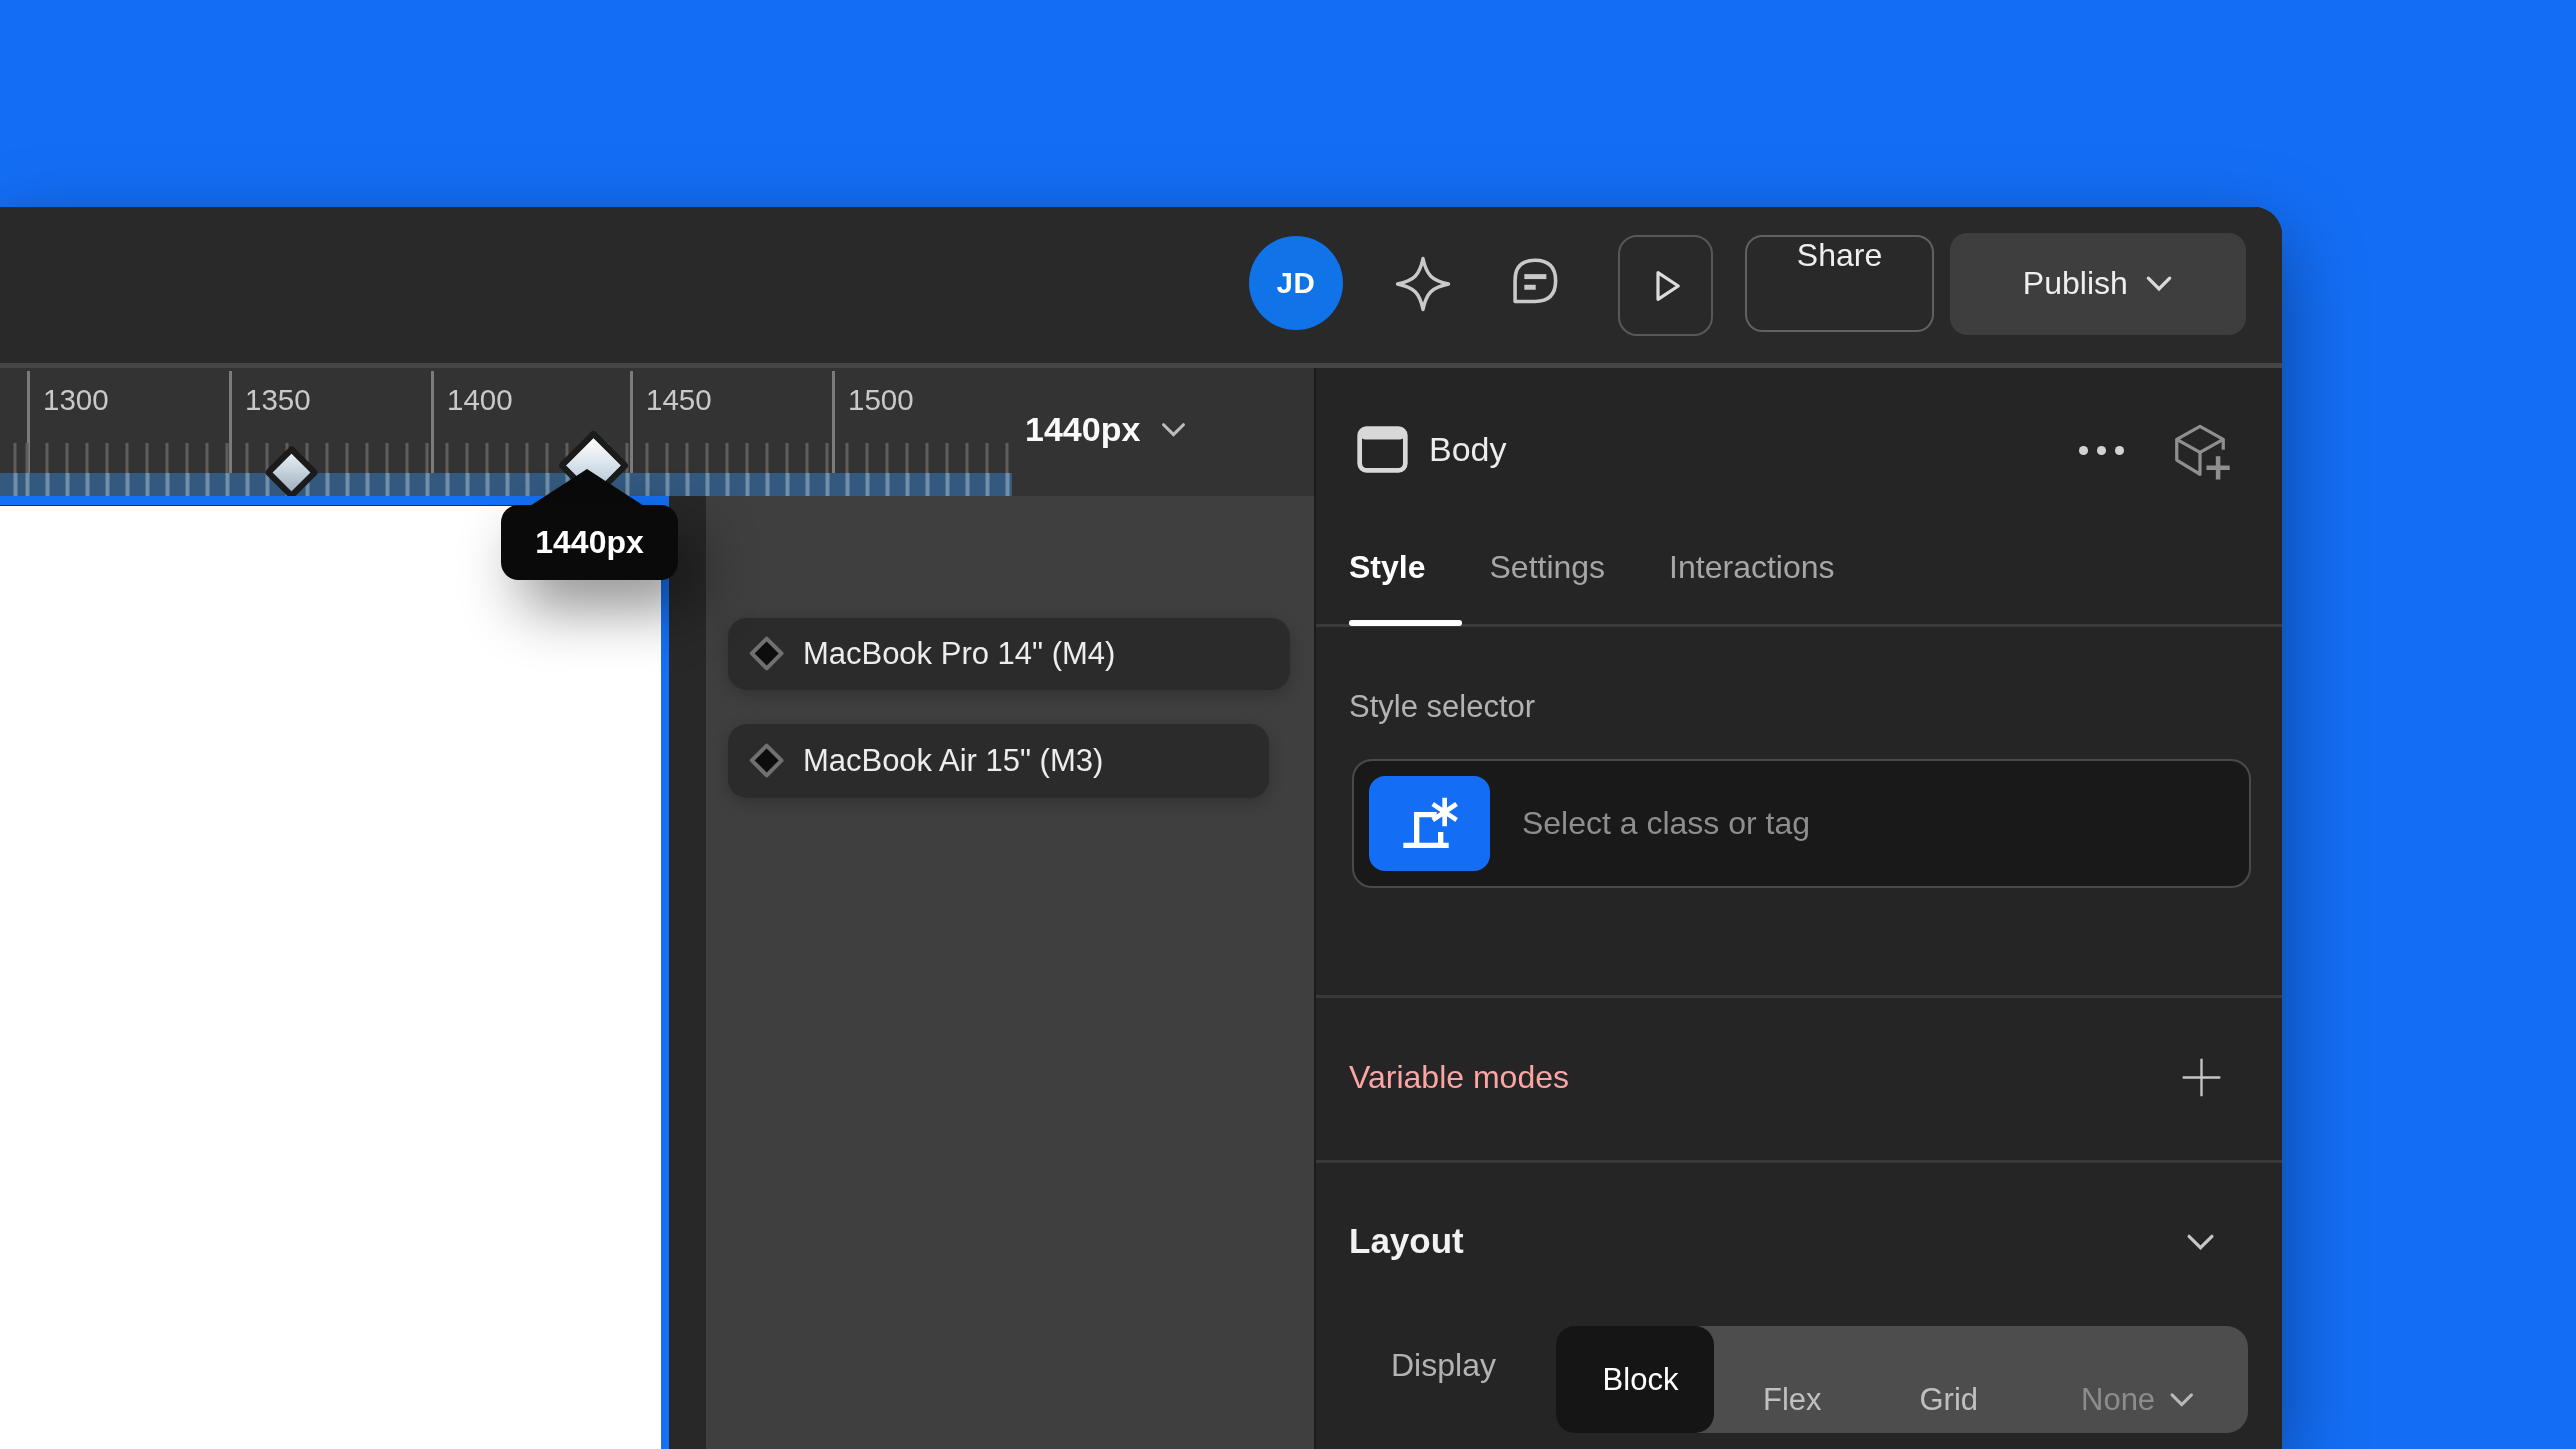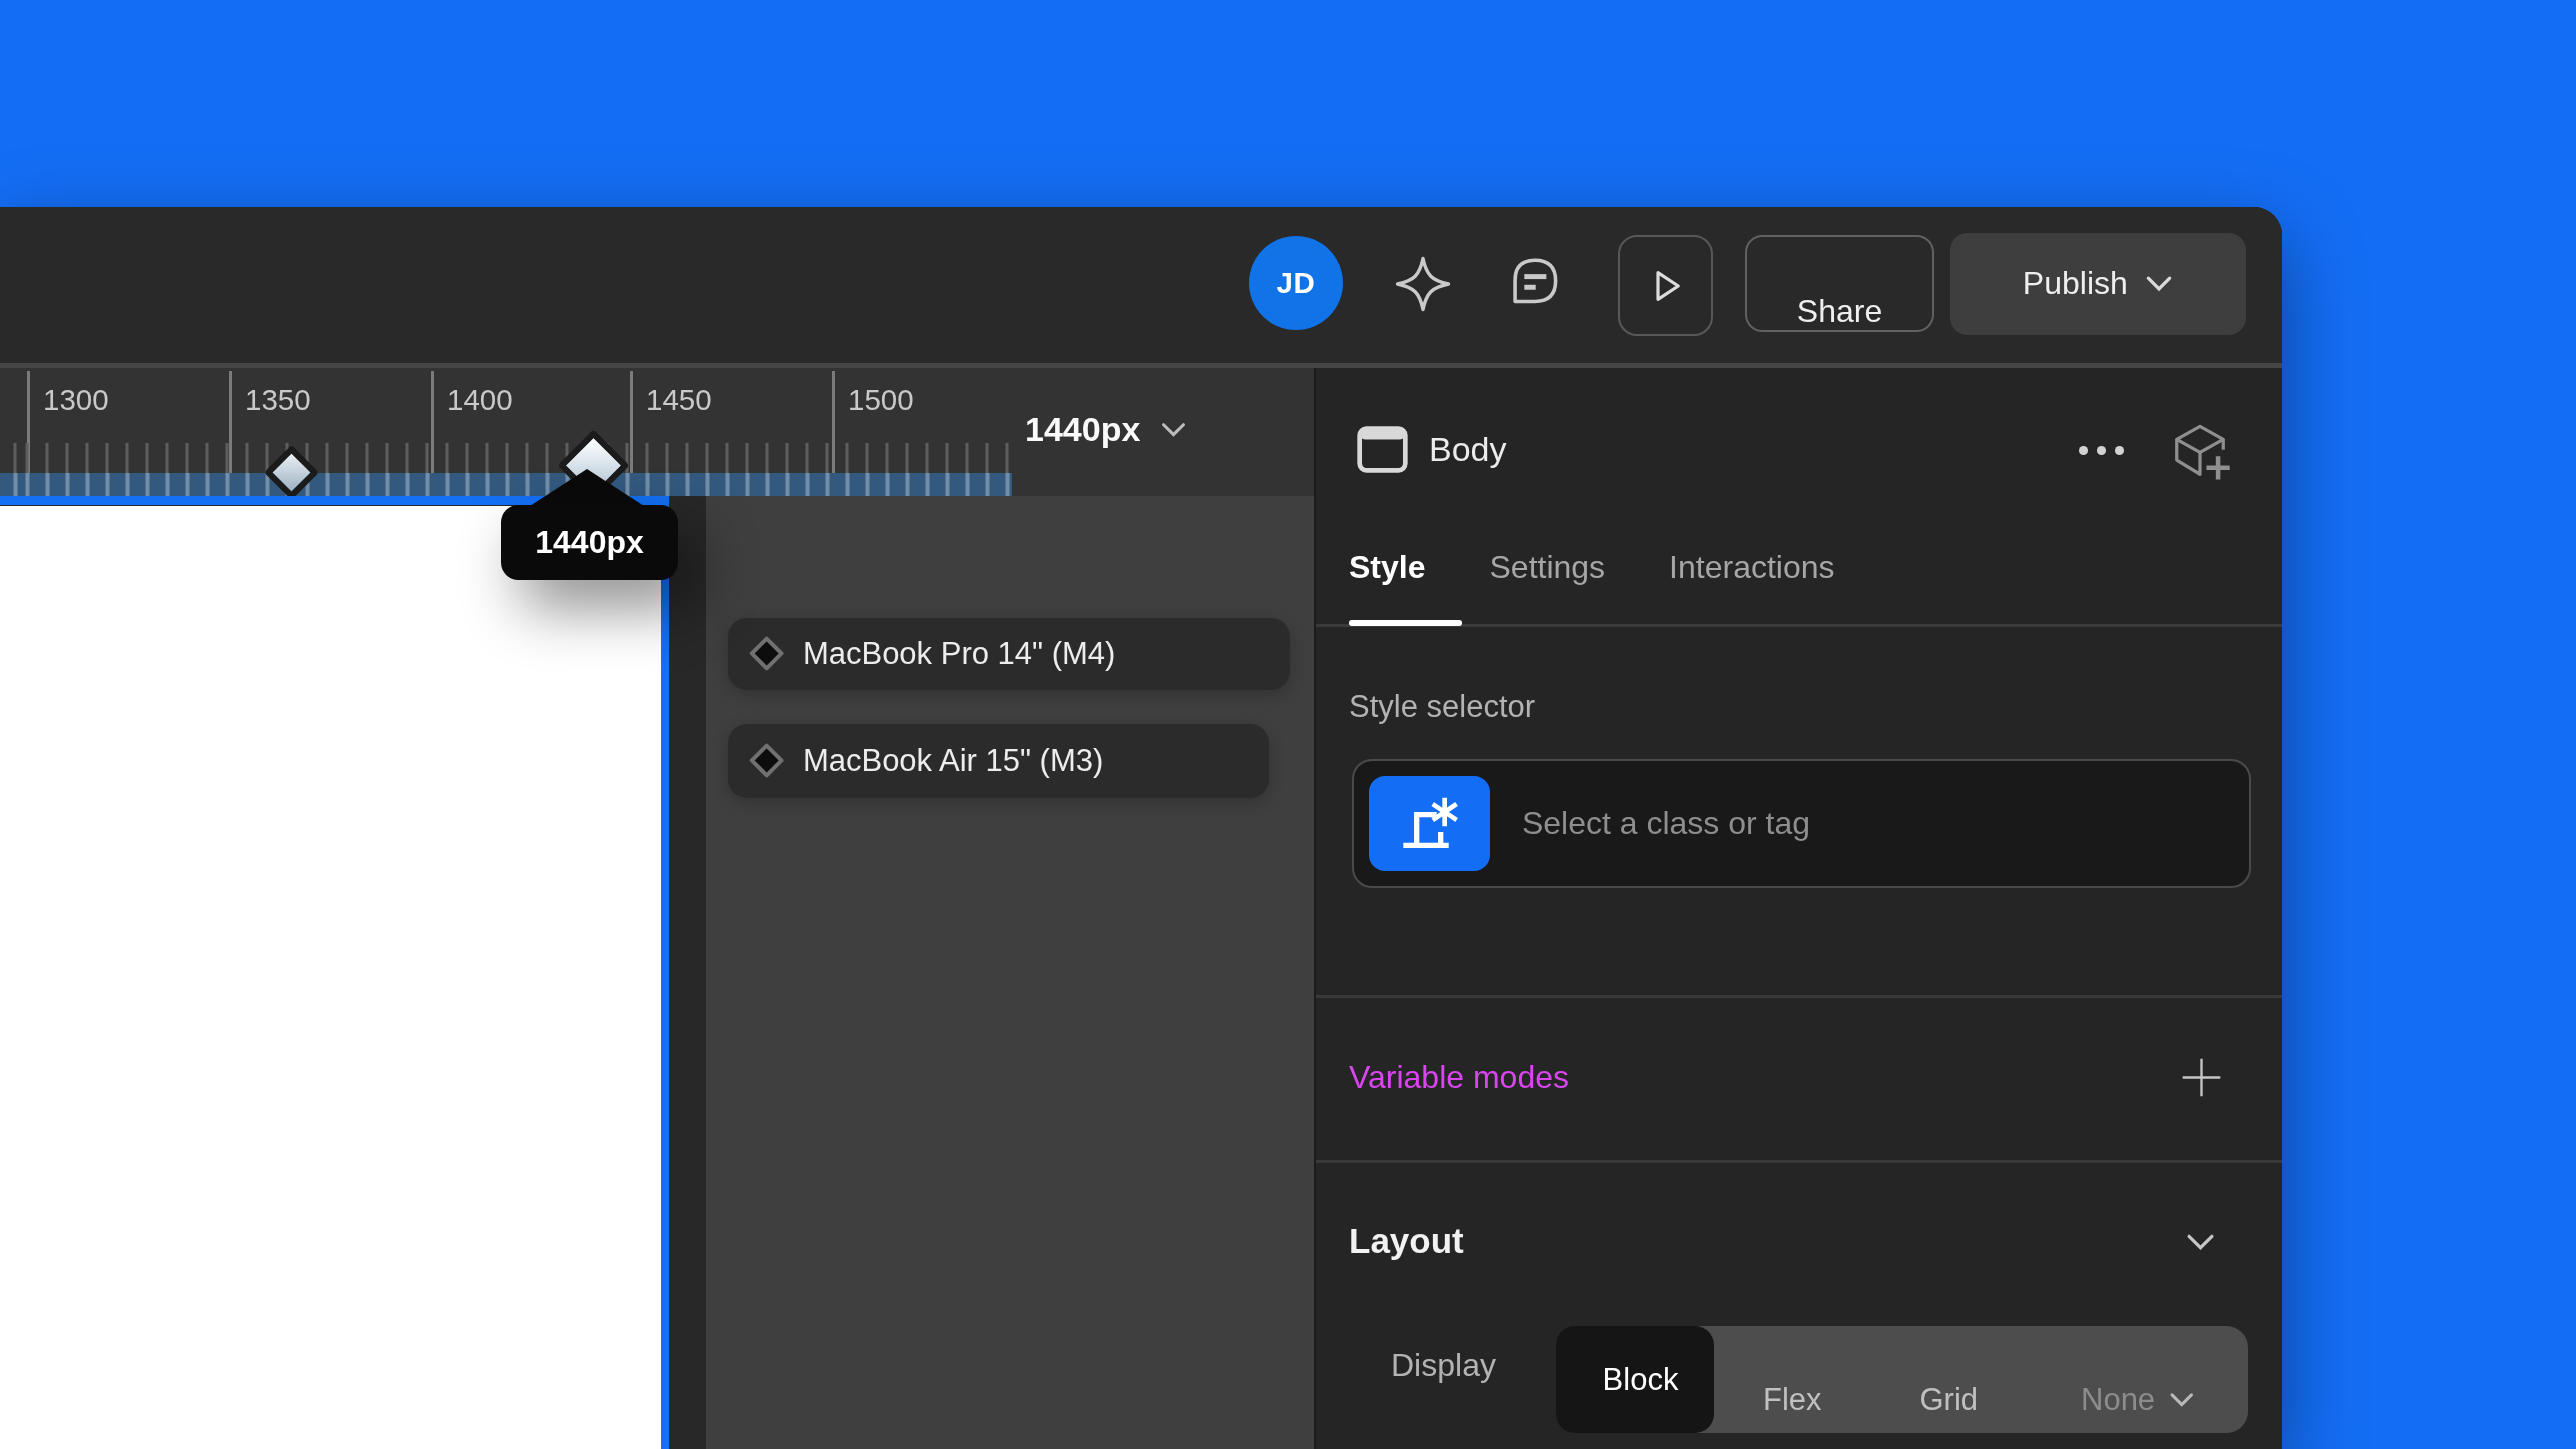--- a/index.html
+++ b/index.html
@@ -13,21 +13,21 @@
   .topbar-divider{position:absolute;left:0;top:156px;width:100%;height:5.4px;background:#464646;}
   .avatar{position:absolute;left:1249px;top:29px;width:94px;height:94px;border-radius:50%;
           background:#1173E8;color:#fff;font-size:29.5px;font-weight:700;
           display:flex;align-items:center;justify-content:center;letter-spacing:0.7px;}
   .icon-btn{position:absolute;display:flex;align-items:center;justify-content:center;}
   .sparkle{left:1389px;top:43px;width:67px;height:67px;}
   .comment{left:1501px;top:42px;width:67px;height:67px;}
   .play-btn{left:1618px;top:28px;width:91px;height:97px;border:2.7px solid #585858;border-radius:19px;
             display:flex;align-items:center;justify-content:center;background:transparent;}
   .share-btn{left:1745px;top:28px;width:189px;height:97px;border:2.7px solid #606060;border-radius:17.4px;
-             display:flex;align-items:flex-end;justify-content:center;background:transparent;
+             display:flex;align-items:flex-start;justify-content:center;background:transparent;
              color:#EFEFEF;font-size:32px;box-sizing:border-box;position:absolute;}
   .publish-btn{left:1950px;top:25.5px;width:296px;height:102px;border-radius:17.4px;background:#3E3E3E;
                display:flex;align-items:center;justify-content:center;gap:17.4px;color:#EFEFEF;
                font-size:32px;position:absolute;}
   
   .ruler{position:absolute;left:0;top:161px;width:1314px;height:128px;background:#333333;}
   .major-tick{position:absolute;top:2.7px;width:3.4px;height:102px;background:#7B7B7B;}
   .minor-ticks{position:absolute;left:0;top:75px;width:1012px;height:29.5px;
                background:repeating-linear-gradient(90deg,#5E5E5E 0 3.4px,transparent 3.4px 20px);
                background-position-x:25.5px;}
@@ -80,21 +80,21 @@
   .tab-underline{position:absolute;left:33px;top:252px;width:113px;height:6px;background:#FFF;border-radius:2.7px;z-index:2;}
   .selector-label{position:absolute;left:33px;top:321px;font-size:31px;color:#B3B3B3;}
   .selector-input{position:absolute;left:36px;top:391px;width:899px;height:129px;background:#191919;
                   border:2px solid #4A4A4A;border-radius:20px;box-sizing:border-box;display:flex;align-items:center;}
   .selector-chip{width:121px;height:95px;background:#146EF5;border-radius:16px;margin-left:15.4px;flex:none;
                  display:flex;align-items:center;justify-content:center;}
   .selector-input input{background:transparent;border:none;outline:none;color:#E5E5E5;font-size:32px;
                         margin-left:29.5px;width:671px;font-family:inherit;}
   .selector-input input::placeholder{color:#8E8E8E;}
   .panel-divider{position:absolute;left:0;width:100%;height:2.7px;background:#393939;}
-  .vm-label{position:absolute;left:33px;top:691px;font-size:32px;color:#d946ef;}
+  .vm-label{position:absolute;left:33px;top:691px;font-size:32px;color:#fca5a5;}
   .vm-plus{position:absolute;left:864px;top:688px;}
   .layout-heading{position:absolute;left:33px;top:853px;font-size:35px;font-weight:700;color:#F2F2F2;}
   .layout-chevron{position:absolute;left:869px;top:864px;}
   .display-label{position:absolute;left:33px;top:979px;font-size:32px;color:#B3B3B3;margin-left:42px;}
   .segmented{position:absolute;left:240px;top:958px;width:692px;height:107px;background:#4D4D4D;
              border-radius:21.5px;display:grid;grid-template-columns:158px 1fr 1fr 221px;
              align-items:stretch;padding:0;box-sizing:border-box;}
   .segment{display:flex;align-items:center;justify-content:center;font-size:31px;color:#C0C0C0;margin-top:40px;}
   .segment.selected{background:#151515;border-radius:19px;color:#FFFFFF;margin:0;padding-left:11px;}
   .segment.none{color:#8C8C8C;gap:13.4px;}

